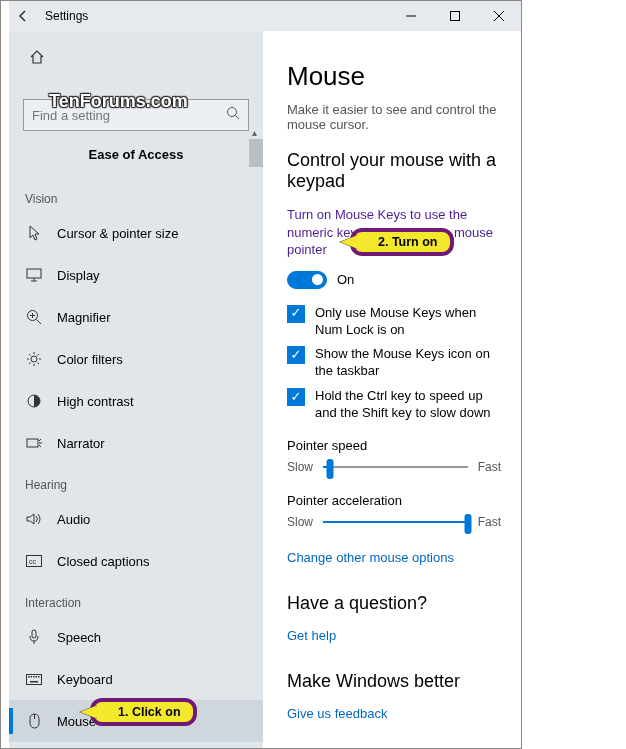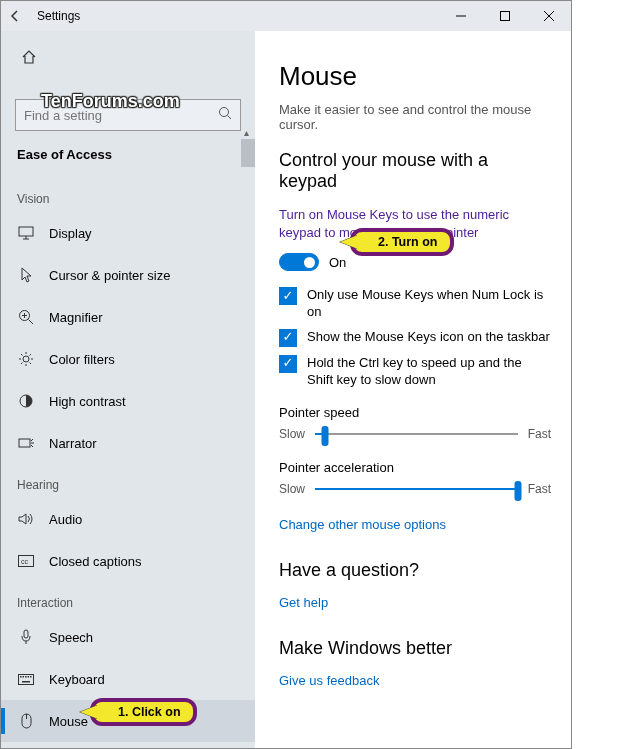--- a/index.html
+++ b/index.html
@@ -1,32 +1,32 @@
 <!DOCTYPE html>
 <html><head>
 <meta charset="utf-8">
 <style>
 * { margin: 0; padding: 0; box-sizing: border-box; font-family: "Segoe UI", Arial, sans-serif; }
 body { width: 626px; height: 749px; background: #fff; overflow: hidden; position: relative; }
-.window { width: 572px; height: 749px; display: flex; flex-direction: column; border: 1px solid #888; }
+.window { width: 522px; height: 749px; display: flex; flex-direction: column; border: 1px solid #888; padding-left: 8px; }
 .titlebar { height: 30px; display: flex; align-items: center; background: #e6eaee; }
 .titlebar .back { width: 28px; height: 30px; display: flex; align-items: center; justify-content: center; color: #333; font-size: 16px; }
 .titlebar .title { font-size: 12px; padding-left: 8px; color: #000; }
 .titlebar .spacer { flex: 1; }
 .titlebar .winbtn { width: 44px; height: 30px; display: flex; align-items: center; justify-content: center; font-size: 12px; }
 .body { flex: 1; display: flex; min-height: 0; }
 .sidebar { width: 254px; background: #e1e6eb; position: relative; display: flex; flex-direction: column; }
 .sidebar-inner { flex: 1; overflow: hidden; height: 100%; }
 .home-row { height: 36px; display: flex; align-items: center; padding-left: 20px; margin-top: 8px; }
 .home-row svg { width: 16px; height: 16px; }
 .watermark { position: absolute; top: 60px; left: 40px; color: #fff; font-weight: 700; font-size: 18px; pointer-events: none; text-shadow: 0 0 2px #000, 1px 1px 1px #333, -1px -1px 1px #333, 1px -1px 1px #333, -1px 1px 1px #333; font-family: Arial, sans-serif; z-index: 5;}
 .search { margin: 24px 14px 10px 14px; height: 32px; border: 1px solid #999; display: flex; align-items: center; padding: 0 8px; background: #eceff3; }
 .search input { flex: 1; border: none; background: transparent; font-size: 13px; color: #555; outline: none; }
 .search .sicon { color: #555; }
-.category { font-size: 13px; font-weight: 600; padding: 6px 16px 16px 16px; color: #000; }
+.category { font-size: 13px; font-weight: 600; padding: 6px 16px 16px 16px; color: #000; text-align: center; }
 .group-label { font-size: 12px; color: #555; padding: 14px 16px 6px 16px; }
 .nav-item { height: 42px; display: flex; align-items: center; padding-left: 16px; font-size: 13px; color: #000; gap: 14px; }
 .nav-item .icn { width: 18px; display: flex; justify-content: center; align-items: center; color: #333; }
 .nav-item.selected { background: #cfd6dd; position: relative; }
 .nav-item.selected::before { content: ""; position: absolute; left: 0; top: 8px; bottom: 8px; width: 4px; background: #0078d7; }
 .scroll-hint { position: absolute; right: 0; top: 108px; width: 14px; height: 28px; background: #b9bfc5; }
 .scroll-arrow-up { position: absolute; right: 3px; top: 96px; width: 8px; height: 8px; color: #666; font-size: 10px; }
 .content { flex: 1; padding: 30px 20px 0 24px; overflow: hidden; position: relative; background: #fff; }
 .content h1 { font-size: 26px; font-weight: 400; margin-bottom: 10px; }
 .content .sub { font-size: 13px; color: #555; margin-bottom: 18px; }
@@ -98,35 +98,35 @@
                 <circle cx="6" cy="6" r="4.5" stroke="#555" fill="none"></circle>
                 <line x1="9.5" y1="9.5" x2="13" y2="13" stroke="#555"></line>
               </svg>
         </span>
       </div>
       <div class="category">Ease of Access</div>
 
       <div class="group-label">Vision</div>
       <div class="nav-item">
             <span class="icn">
+              <svg width="14" height="16" viewBox="0 0 14 16">
+                <path d="M3 1 L3 13 L6 10 L8 15 L10 14 L8 9 L12 9 Z" stroke="#333" fill="none"></path>
+              </svg>
+            </span>
+            <span>Cursor &amp; pointer size</span>
+          </div>
+      <div class="nav-item">
+            <span class="icn">
               <svg width="16" height="14" viewBox="0 0 16 14">
                 <rect x="1" y="1" width="14" height="9" stroke="#333" fill="none"></rect>
                 <line x1="5" y1="13" x2="11" y2="13" stroke="#333"></line>
                 <line x1="8" y1="10" x2="8" y2="13" stroke="#333"></line>
               </svg>
             </span>
             <span>Display</span>
-          </div>
-      <div class="nav-item">
-            <span class="icn">
-              <svg width="14" height="16" viewBox="0 0 14 16">
-                <path d="M3 1 L3 13 L6 10 L8 15 L10 14 L8 9 L12 9 Z" stroke="#333" fill="none"></path>
-              </svg>
-            </span>
-            <span>Cursor &amp; pointer size</span>
           </div>
       <div class="nav-item">
             <span class="icn">
               <svg width="16" height="16" viewBox="0 0 16 16">
                 <circle cx="6.5" cy="6.5" r="5" stroke="#333" fill="none"></circle>
                 <line x1="10.5" y1="10.5" x2="15" y2="15" stroke="#333"></line>
                 <line x1="4" y1="6.5" x2="9" y2="6.5" stroke="#333"></line>
                 <line x1="6.5" y1="4" x2="6.5" y2="9" stroke="#333"></line>
               </svg>
             </span>

